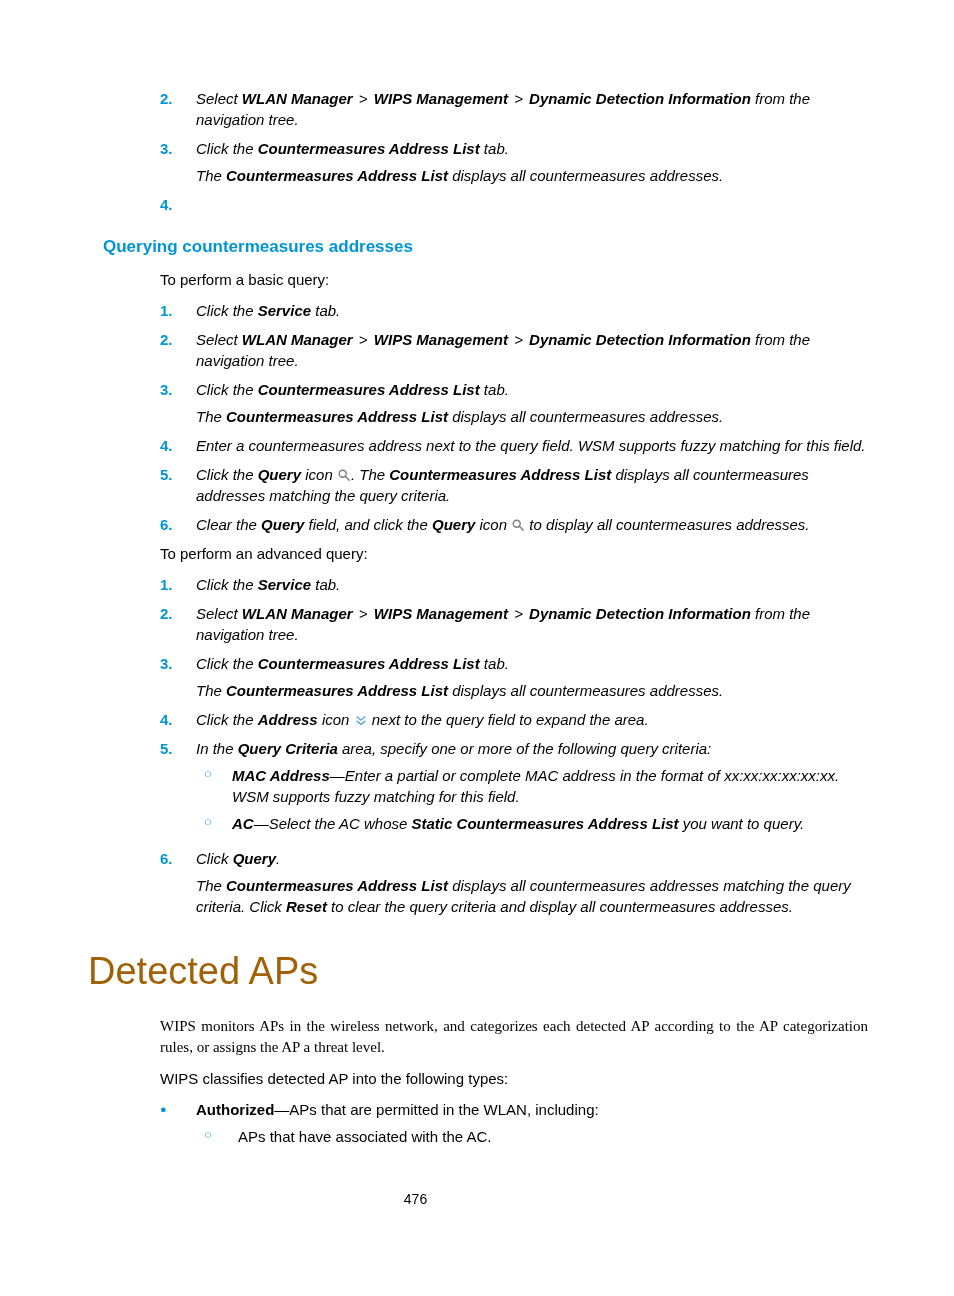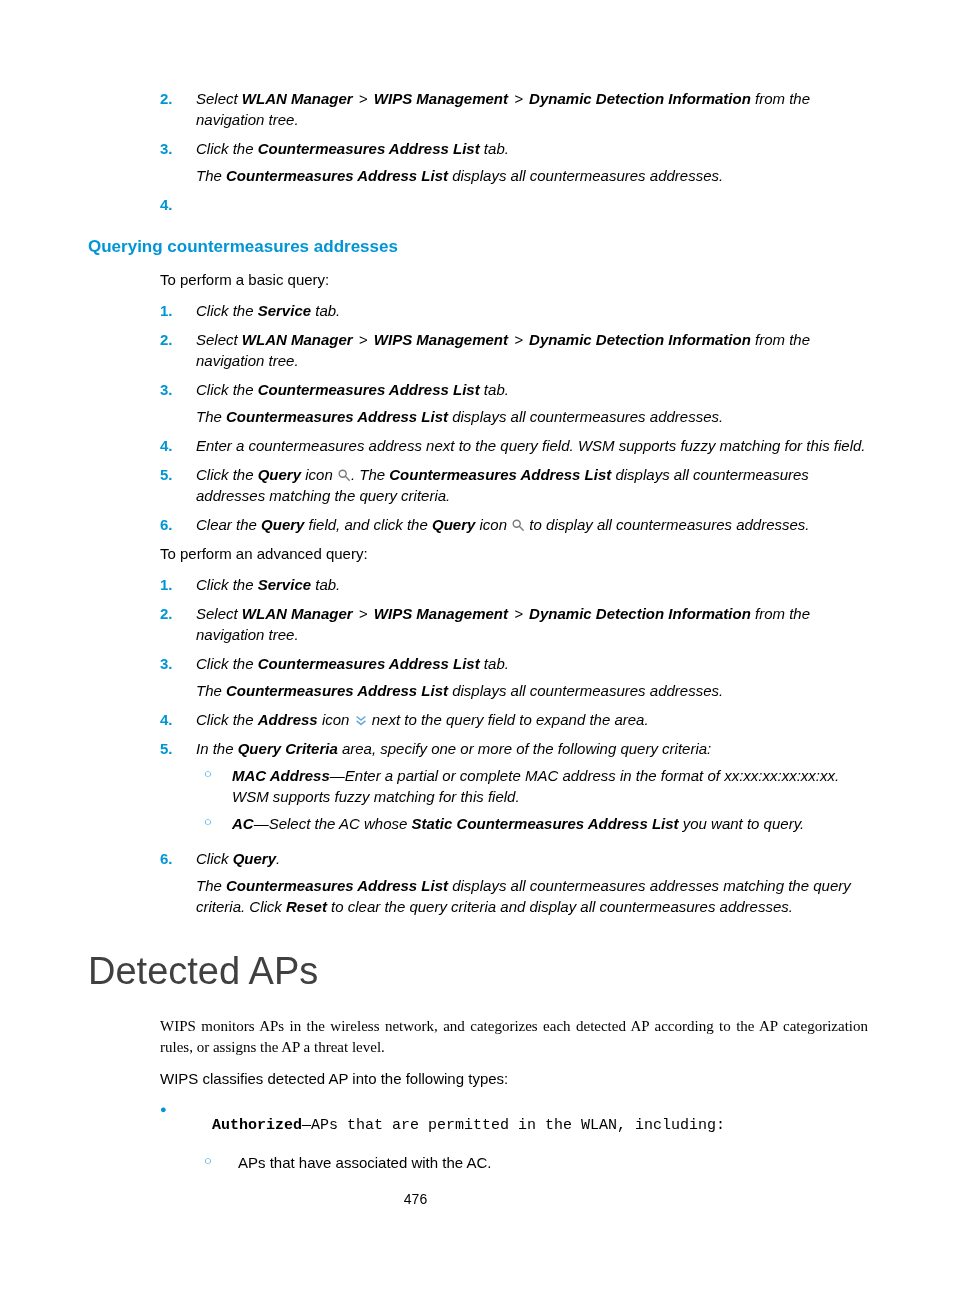--- a/index.html
+++ b/index.html
@@ -57,24 +57,24 @@
   }
   .plain-para {
     margin: 0 0 10px 0;
     padding-left: 72px;
   }
   .h3 {
     color: #0096d6;
     font-family: Arial, sans-serif;
     font-weight: bold;
     font-size: 17px;
-    margin: 20px 0 10px 0;
+    margin: 20px 0 10px 15px;
   }
   .h1 {
-    color: #404040;
+    color: #a16207;
     font-family: Arial, sans-serif;
     font-weight: normal;
     font-size: 38px;
     margin: 28px 0 18px 0;
   }
   .bold { font-weight: bold; }
   .sep { padding: 0 2px; }
   .icon-search {
     display: inline-block;
     width: 14px;
@@ -92,21 +92,21 @@
     margin: 0 0 6px 0;
     padding-left: 72px;
   }
   .top-bullet .dot {
     color: #0096d6;
     min-width: 36px;
     font-size: 11px;
     line-height: 20px;
   }
   .top-bullet .body { flex: 1; }
-  .top-bullet .body p { margin: 16px; font-family: Liberation Mono, monospace; }
+  .top-bullet .body p { margin: 0; }
   .sub-item2 {
     display: flex;
     margin-top: 6px;
   }
   .sub-item2 .sub-bullet2 {
     color: #0096d6;
     min-width: 28px;
     padding-left: 8px;
     font-size: 13px;
   }

